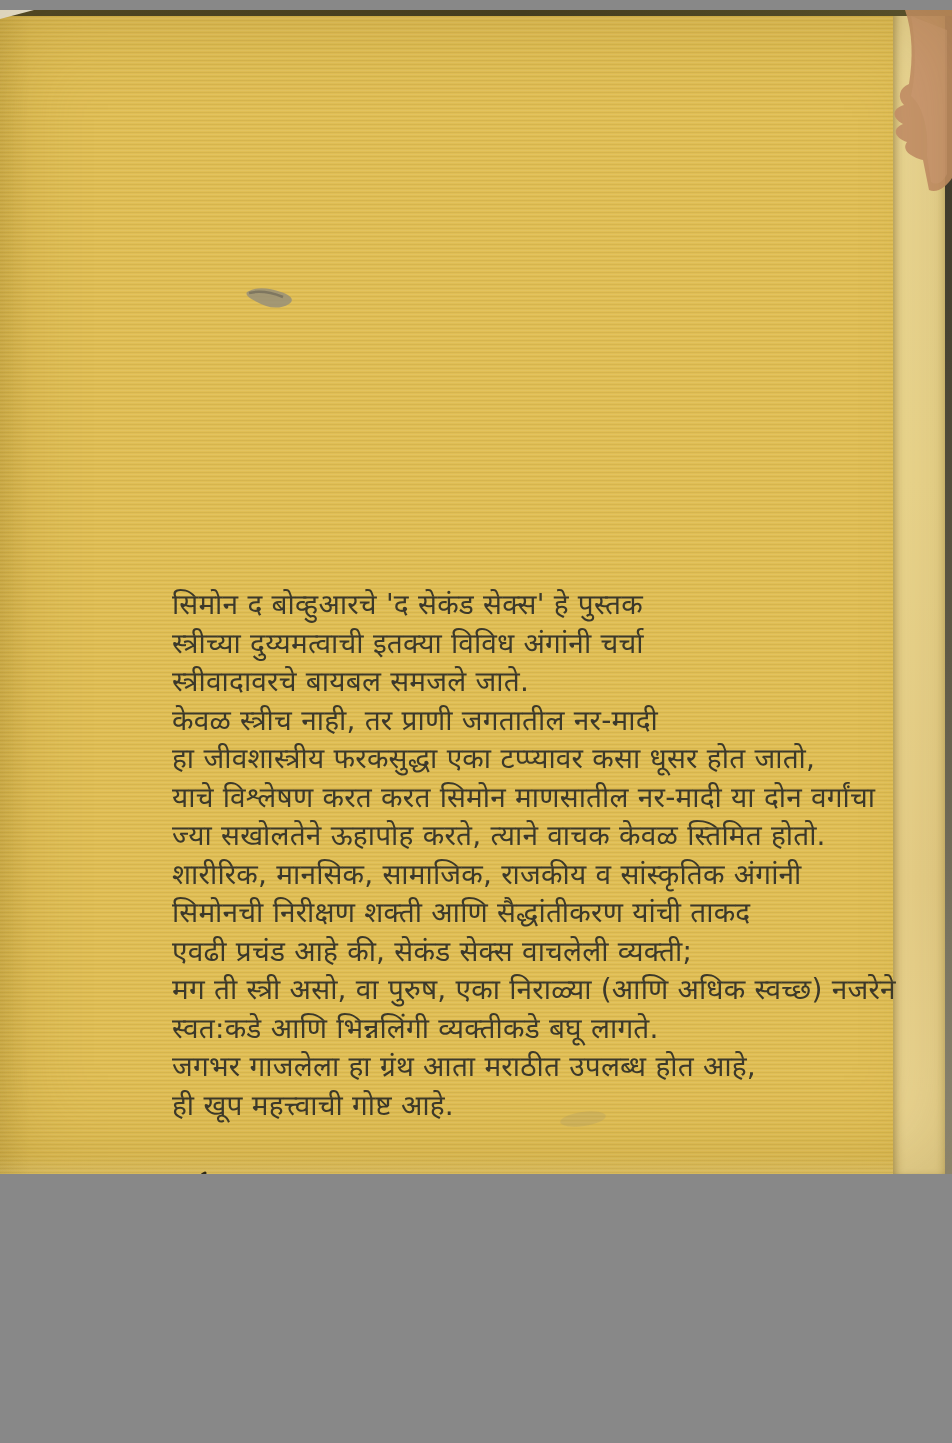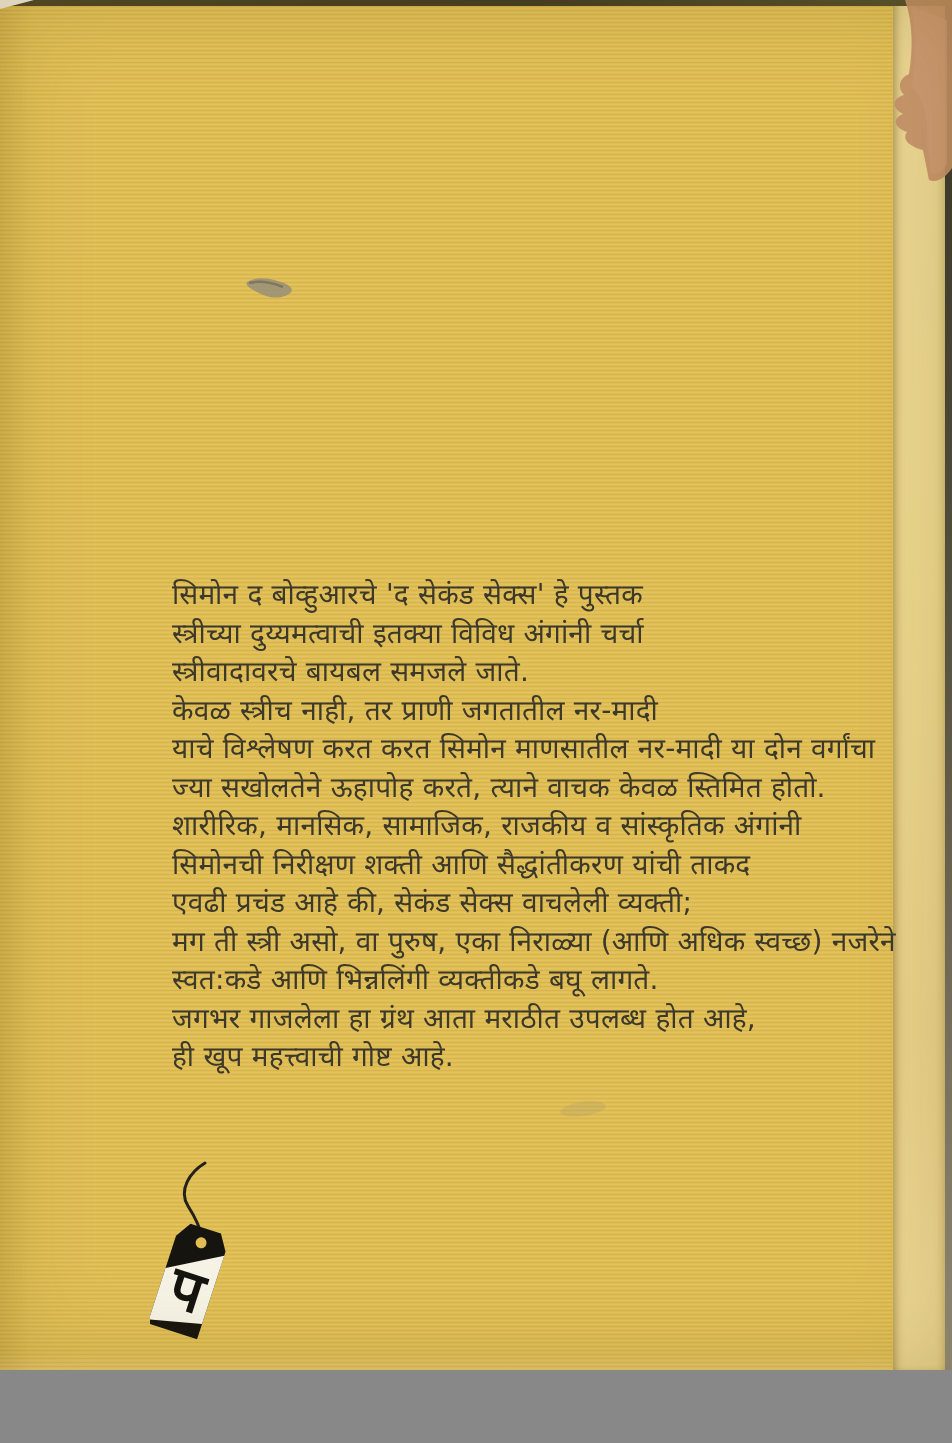--- a/index.html
+++ b/index.html
@@ -1,22 +1,22 @@
 <!DOCTYPE html>
 <html style="--cover-yellow: #e0be54; --text-ink: #3c392a; --page-edge-strip: #ecd78f; --spine-edge-dark: #2e2d26; --tape-tan: #c38f68; --logo-black: #16140f; --logo-white: #f6f3e6;"><head>
 <meta charset="utf-8">
 <style>
   html, body { margin: 0; padding: 0; background: #888; }
   * { box-sizing: border-box; }
 
   .cover {
     position: relative;
     width: 952px;
-    height: 1370px;
-    margin: 0 auto;
+    height: 1164px;
+    margin: 10px auto;
     background: var(--cover-yellow, #e0be54);
     overflow: hidden;
     font-family: "DejaVu Sans", "Liberation Sans", sans-serif;
   }
 
   
   .texture {
     position: absolute; inset: 0; z-index: 1; pointer-events: none;
     background:
       repeating-linear-gradient(180deg,
@@ -108,20 +108,21 @@
     <path d="M6,11 C18,8 30,11 40,15" stroke="#6f6a59" stroke-width="2.5" fill="none" opacity="0.7"></path>
   </svg>
 
   <div class="faint-smudge"></div>
 
   <div class="blurb">
       <div class="blurb-line">सिमोन द बोव्हुआरचे 'द सेकंड सेक्स' हे पुस्तक</div>
       <div class="blurb-line">स्त्रीच्या दुय्यमत्वाची इतक्या विविध अंगांनी चर्चा</div>
       <div class="blurb-line">स्त्रीवादावरचे बायबल समजले जाते.</div>
       <div class="blurb-line">केवळ स्त्रीच नाही, तर प्राणी जगतातील नर-मादी</div>
+      <div class="blurb-line">हा जीवशास्त्रीय फरकसुद्धा एका टप्प्यावर कसा धूसर होत जातो,</div>
       <div class="blurb-line">याचे विश्लेषण करत करत सिमोन माणसातील नर-मादी या दोन वर्गांचा</div>
       <div class="blurb-line">ज्या सखोलतेने ऊहापोह करते, त्याने वाचक केवळ स्तिमित होतो.</div>
       <div class="blurb-line">शारीरिक, मानसिक, सामाजिक, राजकीय व सांस्कृतिक अंगांनी</div>
       <div class="blurb-line">सिमोनची निरीक्षण शक्ती आणि सैद्धांतीकरण यांची ताकद</div>
       <div class="blurb-line">एवढी प्रचंड आहे की, सेकंड सेक्स वाचलेली व्यक्ती;</div>
       <div class="blurb-line">मग ती स्त्री असो, वा पुरुष, एका निराळ्या (आणि अधिक स्वच्छ) नजरेने</div>
       <div class="blurb-line">स्वत:कडे आणि भिन्नलिंगी व्यक्तीकडे बघू लागते.</div>
       <div class="blurb-line">जगभर गाजलेला हा ग्रंथ आता मराठीत उपलब्ध होत आहे,</div>
       <div class="blurb-line">ही खूप महत्त्वाची गोष्ट आहे.</div>
     </div>

